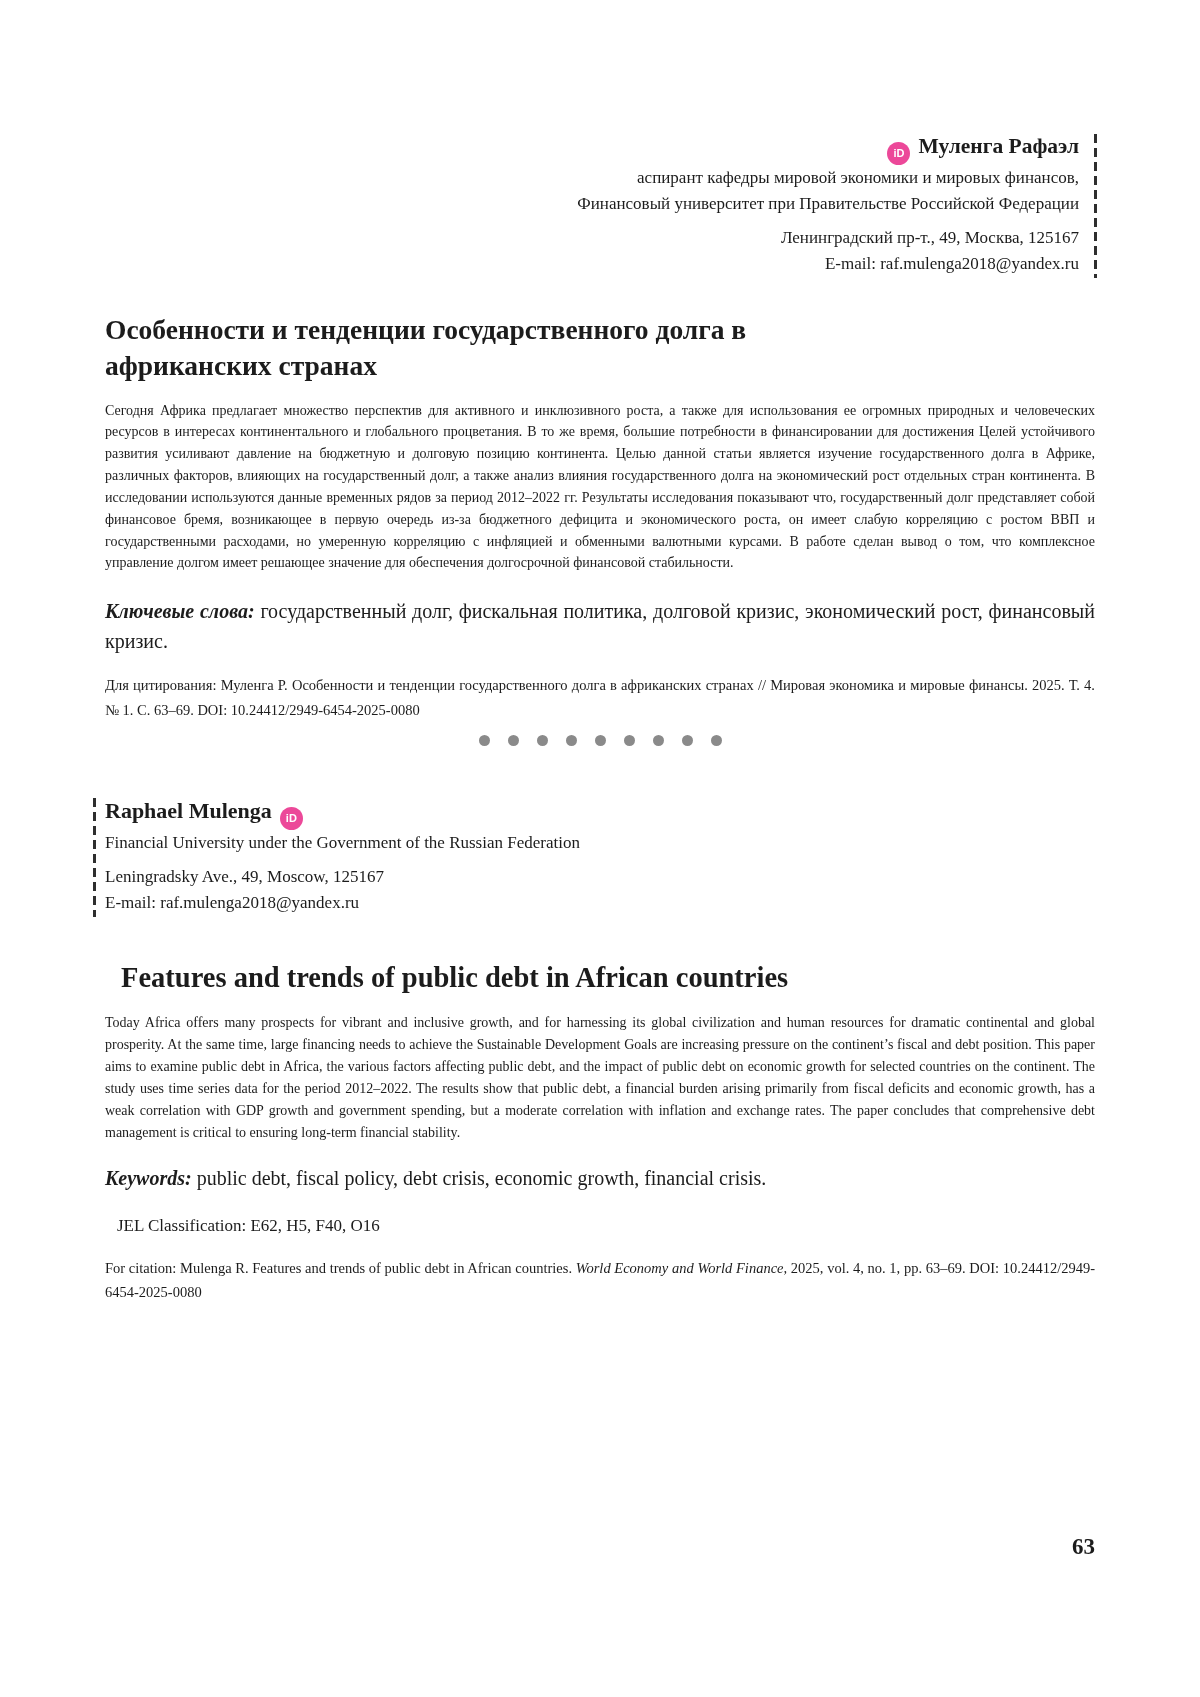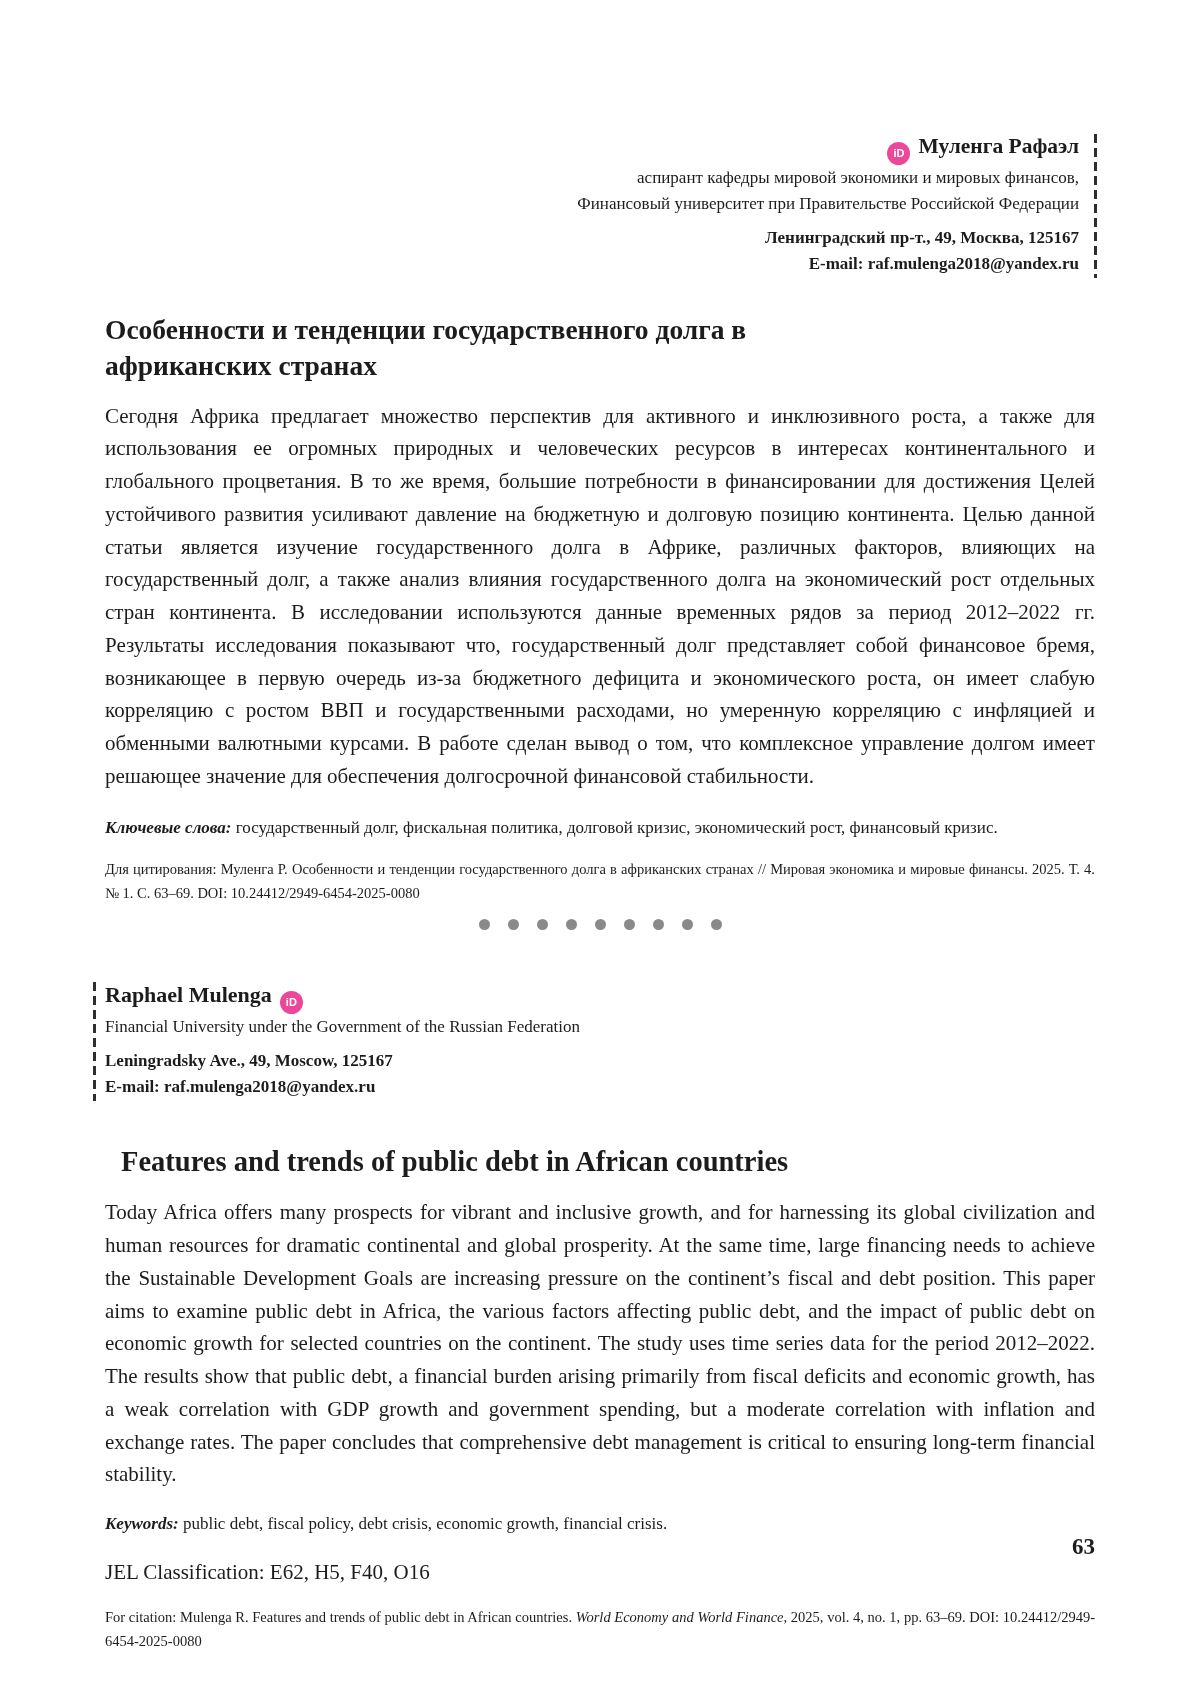--- a/index.html
+++ b/index.html
@@ -30,21 +30,21 @@
     position: absolute;
     top: 2px; bottom: -2px;
     width: 3px;
     background: repeating-linear-gradient(to bottom, #2e2e2e 0 9px, transparent 9px 14px);
   }
   .v-divider.right { right: -2px; }
   .v-divider.left  { left: -12px; }
 
   .author-name { font-size: 21.5px; font-weight: 700; line-height: 1.35; }
   .author-line { font-size: 17px; line-height: 1.5; }
-  .author-addr-group { margin-top: 9px; font-weight: bold; }
+  .author-addr-group { margin-top: 9px; }
 
   .orcid {
     display: inline-block;
     width: 23px; height: 23px;
     border-radius: 50%;
     background: #ec4899;
     color: #ffffff;
     font-family: "Liberation Sans", sans-serif;
     font-size: 11px; font-weight: 700;
     line-height: 23px; text-align: center;
@@ -65,32 +65,32 @@
     margin-top: 44px;
     font-size: 28.5px;
     font-weight: 700;
     line-height: 1.3;
     margin-left: 16px;
   }
 
   
   .abstract {
     margin-top: 15px;
-    font-size: 21px;
+    font-size: 14px;
     line-height: 1.56;
     text-align: justify;
   }
   .kw-par {
     margin-top: 22px;
-    font-size: 17px;
+    font-size: 20px;
     line-height: 1.5;
     text-align: justify;
   }
   .kw-label { font-style: italic; font-weight: 700; }
-  .jel-par { margin-top: 20px; font-size: 21px; line-height: 1.5; }
+  .jel-par { margin-top: 20px; font-size: 17px; line-height: 1.5; margin-left: 12px; }
   .cite-par {
     margin-top: 17px;
     font-size: 14.5px;
     line-height: 1.68;
     text-align: justify;
   }
   .journal-italic { font-style: italic; }
 
   
   .dots {

